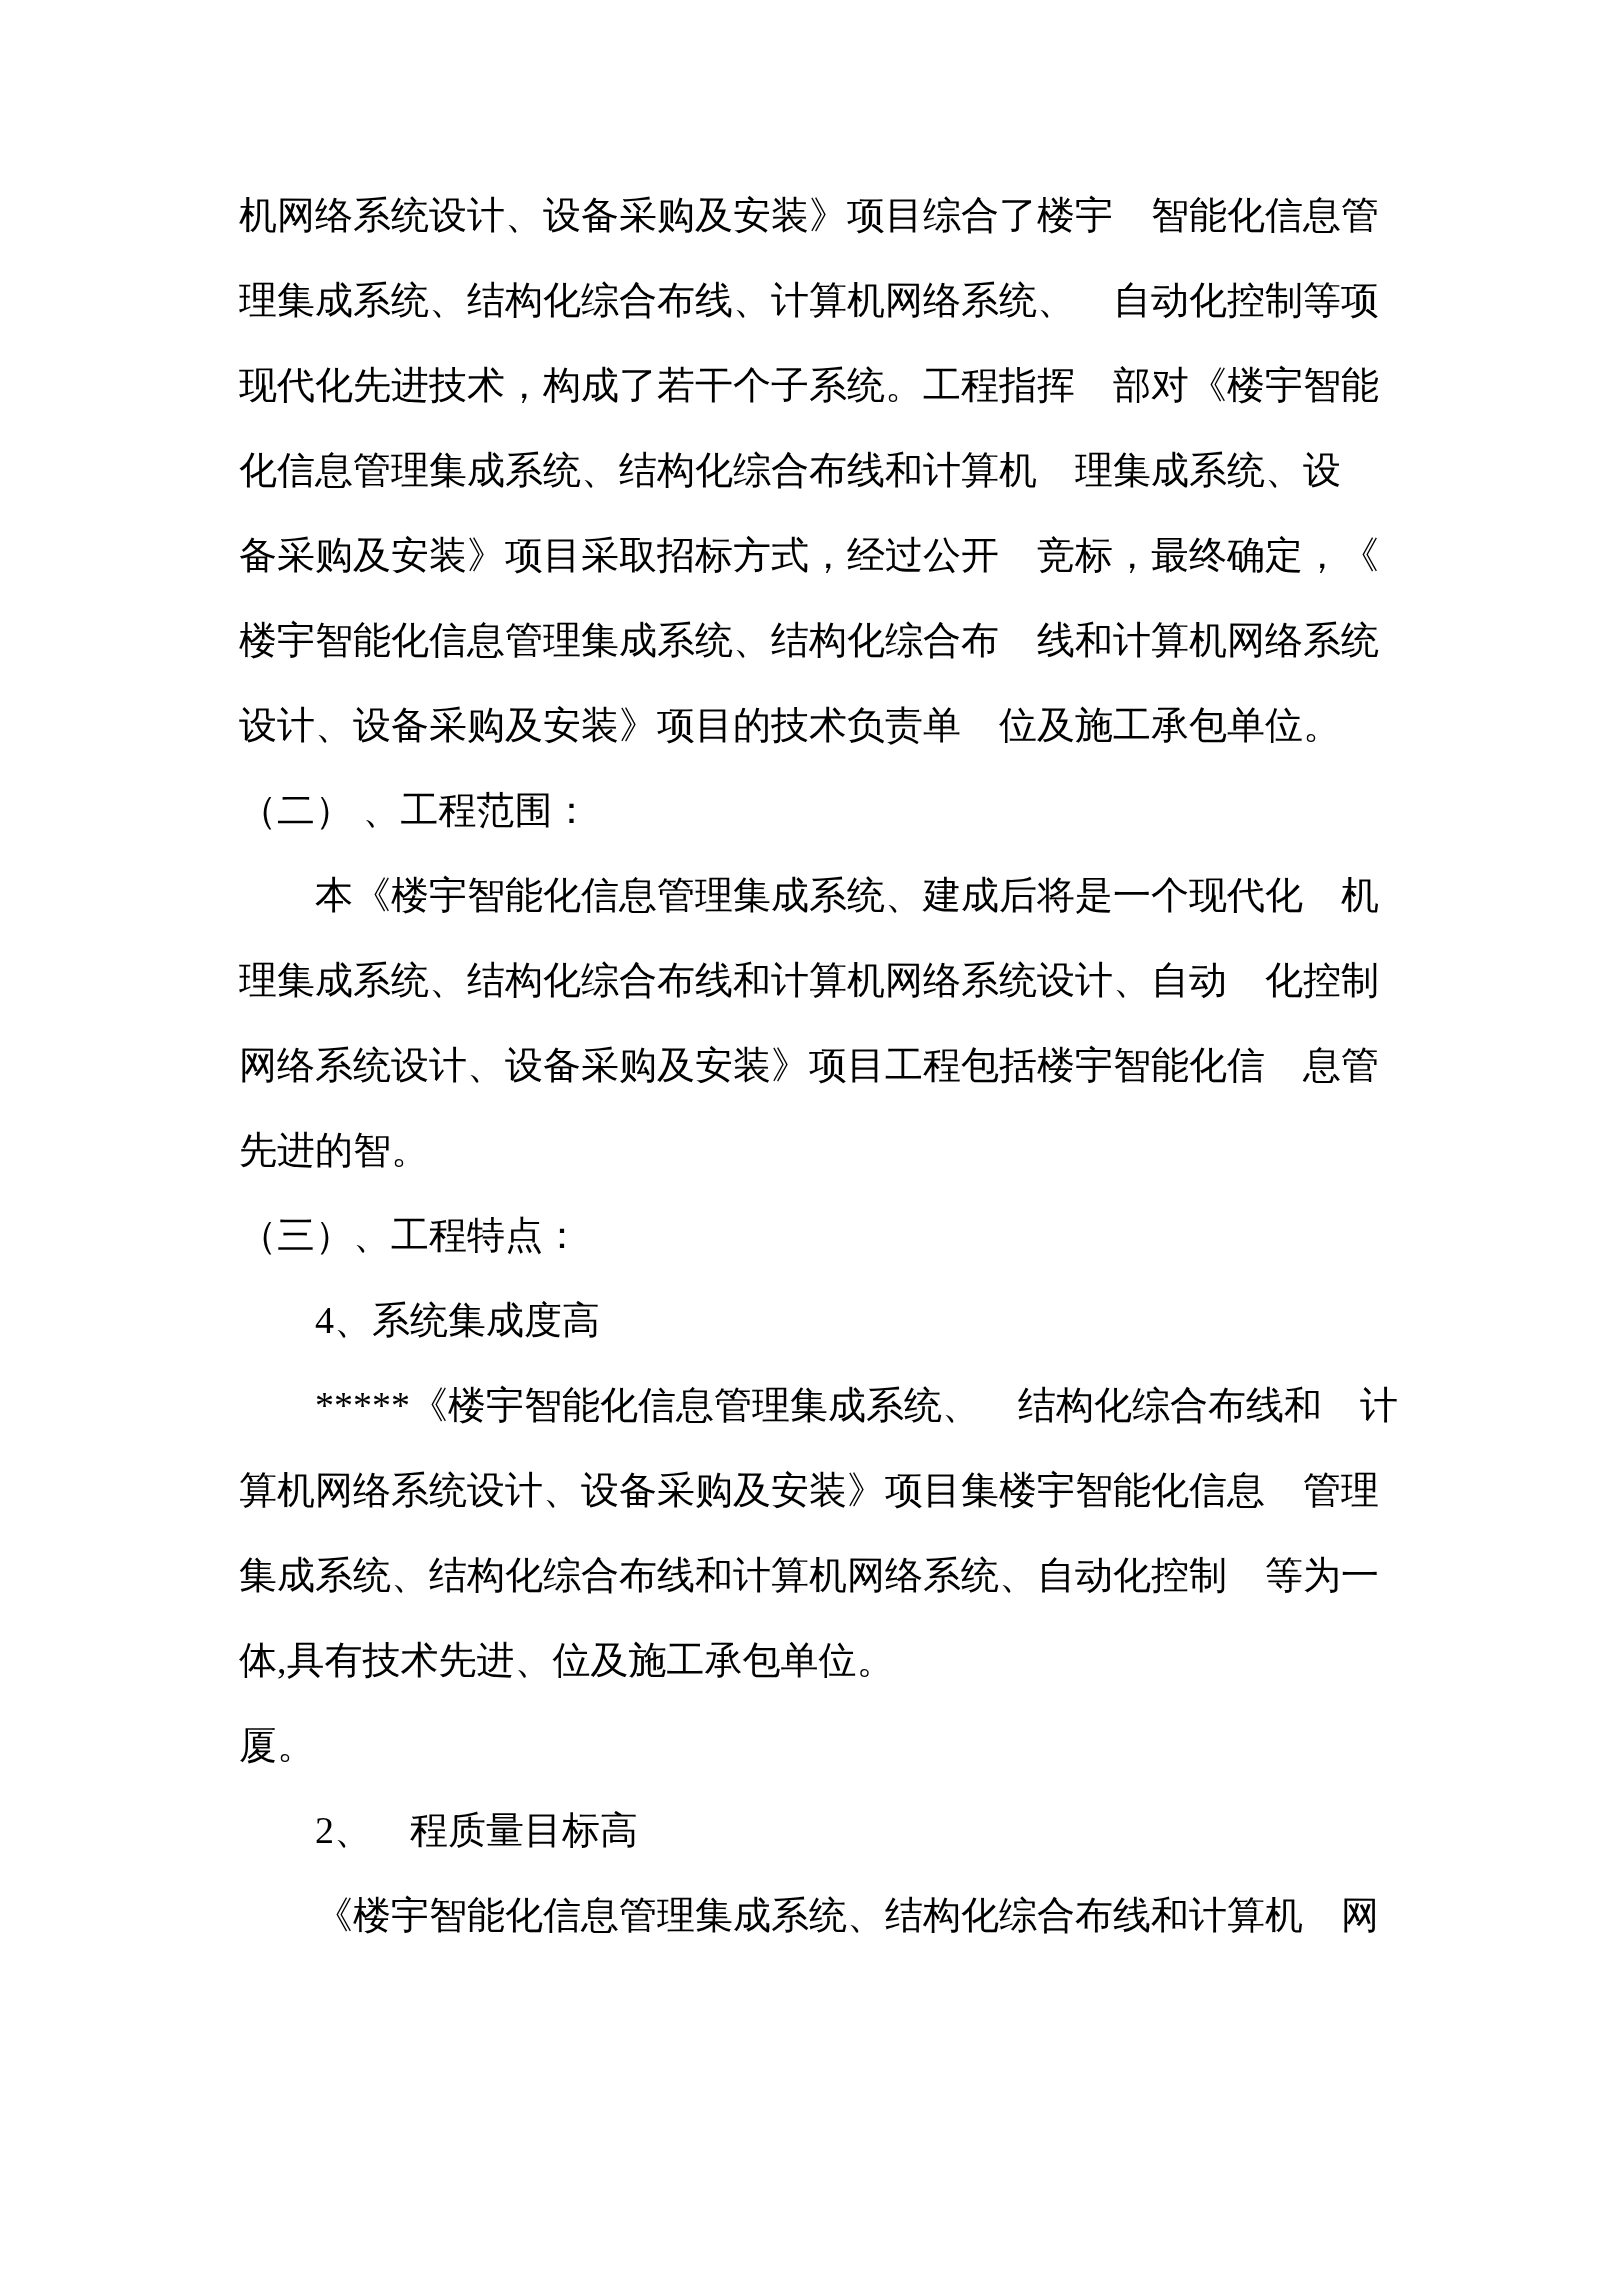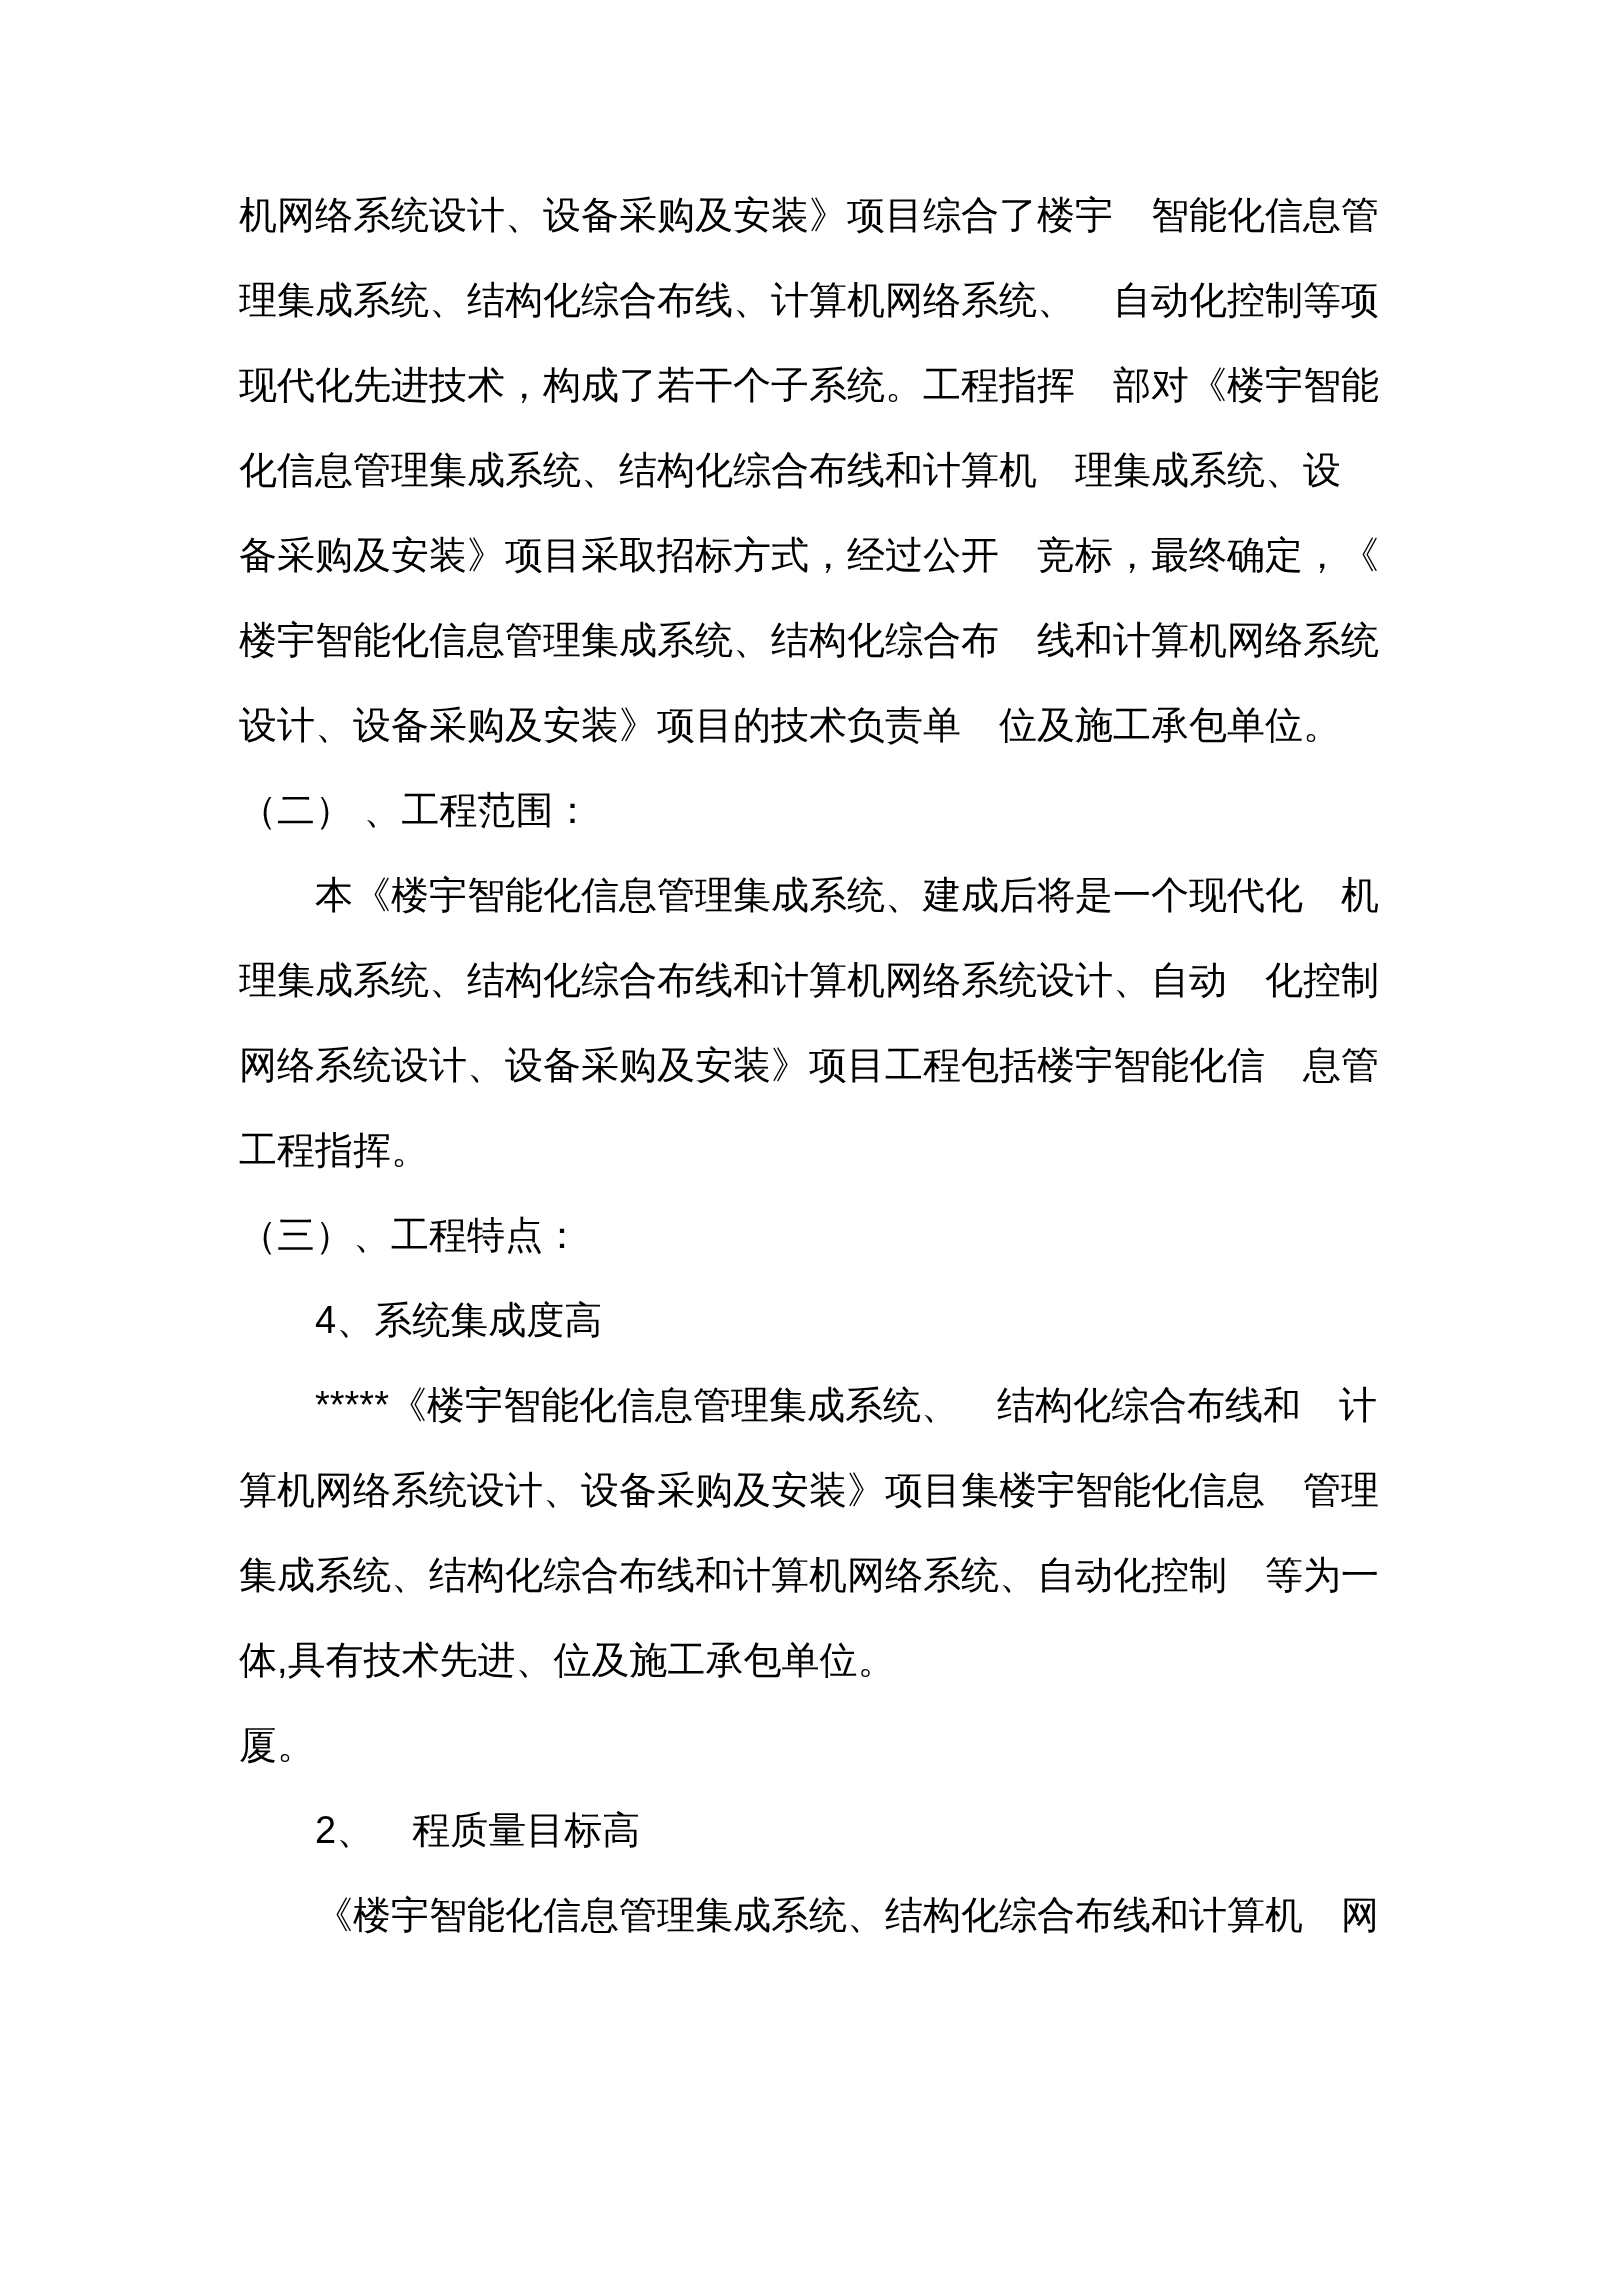--- a/index.html
+++ b/index.html
@@ -10,21 +10,21 @@
   .page {
     position: relative;
     width: 1623px;
     height: 2295px;
     background: #ffffff;
     box-sizing: border-box;
     padding: 173px 218px 0 239px;
     overflow: hidden;
   }
   .doc-text {
-    font-family: Liberation Sans, sans-serif;
+    font-family: Liberation Serif, serif;
     font-size: 38px;
     line-height: 85px;
     color: #000000;
   }
   .line {
     white-space: pre;
     height: 85px;
   }
 </style>
 </head>
@@ -36,21 +36,21 @@
     <div class="line">理集成系统、结构化综合布线、计算机网络系统、　自动化控制等项</div>
     <div class="line">现代化先进技术，构成了若干个子系统。工程指挥　部对《楼宇智能</div>
     <div class="line">化信息管理集成系统、结构化综合布线和计算机　理集成系统、设</div>
     <div class="line">备采购及安装》项目采取招标方式，经过公开　竞标，最终确定，《</div>
     <div class="line">楼宇智能化信息管理集成系统、结构化综合布　线和计算机网络系统</div>
     <div class="line">设计、设备采购及安装》项目的技术负责单　位及施工承包单位。</div>
     <div class="line">（二） 、工程范围：</div>
     <div class="line">　　本《楼宇智能化信息管理集成系统、建成后将是一个现代化　机</div>
     <div class="line">理集成系统、结构化综合布线和计算机网络系统设计、自动　化控制</div>
     <div class="line">网络系统设计、设备采购及安装》项目工程包括楼宇智能化信　息管</div>
-    <div class="line">工程指挥。</div>
+    <div class="line">先进的智。</div>
     <div class="line">（三）、工程特点：</div>
     <div class="line">　　4、系统集成度高</div>
     <div class="line">　　*****《楼宇智能化信息管理集成系统、　结构化综合布线和　计</div>
     <div class="line">算机网络系统设计、设备采购及安装》项目集楼宇智能化信息　管理</div>
     <div class="line">集成系统、结构化综合布线和计算机网络系统、自动化控制　等为一</div>
     <div class="line">体,具有技术先进、位及施工承包单位。</div>
     <div class="line">厦。</div>
     <div class="line">　　2、　程质量目标高</div>
     <div class="line">　　《楼宇智能化信息管理集成系统、结构化综合布线和计算机　网</div>
   </div>

